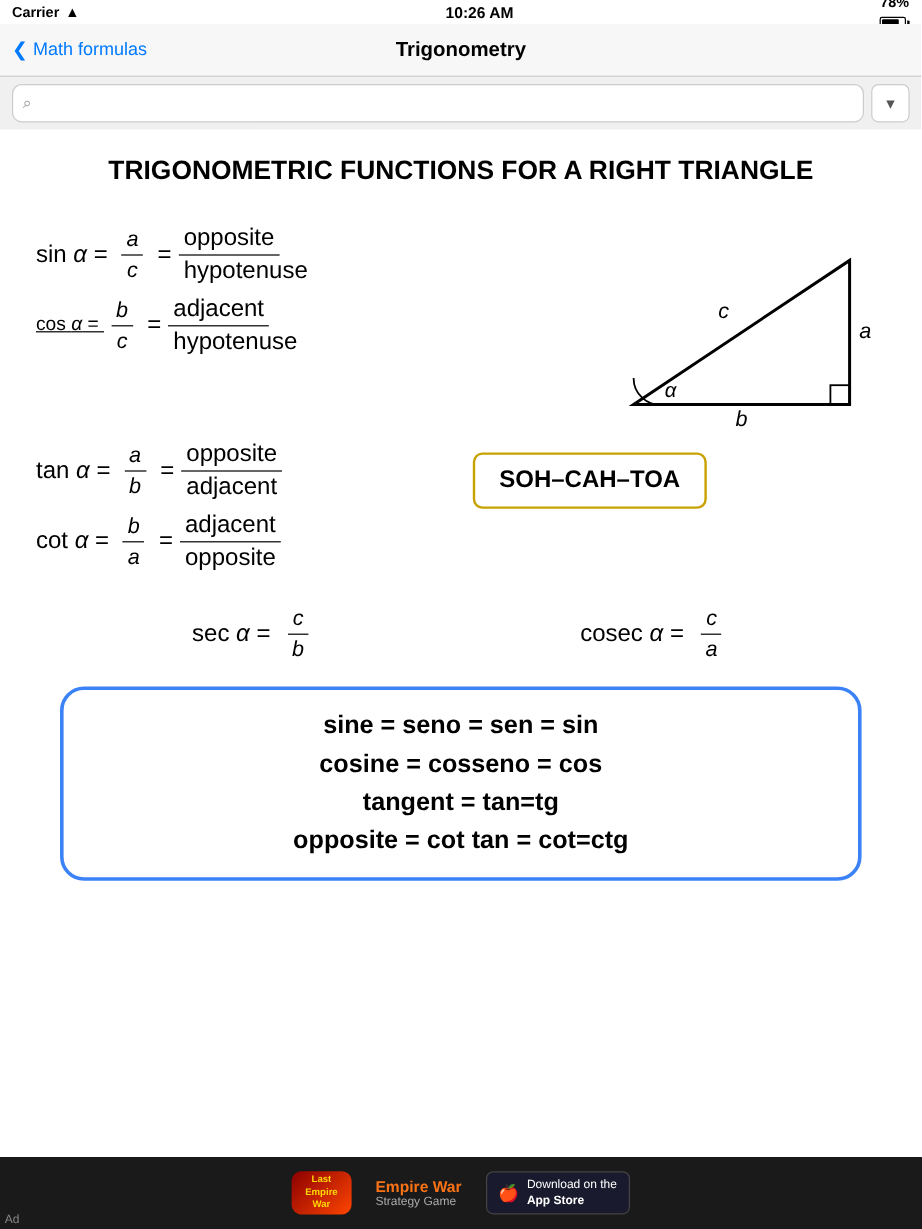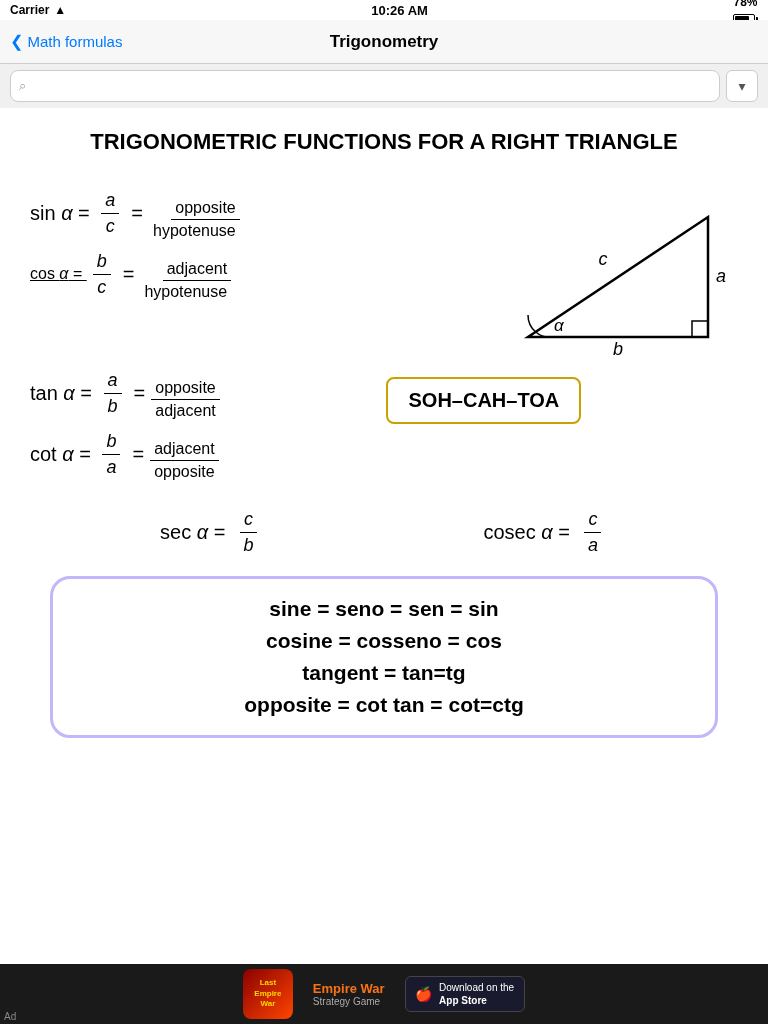--- a/index.html
+++ b/index.html
@@ -142,25 +142,24 @@
       padding: 2px 4px 0 4px;
       font-size: 18px;
     }
     .formula-eq {
       margin: 0 6px;
       font-size: 20px;
     }
     .formula-wordfrac {
       display: inline-flex;
       flex-direction: column;
-      align-items: flex-end;
+      align-items: flex-start;
       vertical-align: middle;
-      font-size: 16px;
+      font-size: 20px;
       font-style: normal;
-      margin-top: 12px;
     }
     .formula-wordfrac .num {
       border-bottom: 1.5px solid #000;
       padding-bottom: 2px;
       padding: 0 4px 2px 4px;
     }
     .formula-wordfrac .den {
       padding-top: 2px;
       padding: 2px 4px 0 4px;
     }
@@ -204,21 +203,21 @@
     }
     .sec-formula, .cosec-formula {
       font-size: 20px;
       display: flex;
       align-items: center;
       gap: 6px;
     }
 
     
     .orange-box {
-      border: 3px solid #c4b5fd;
+      border: 3px solid #3b82f6;
       border-radius: 20px;
       padding: 18px 24px;
       margin: 10px 20px 0 20px;
     }
     .orange-box .equiv-line {
       font-size: 21px;
       font-weight: 700;
       color: #000;
       text-align: center;
       margin-bottom: 8px;
@@ -238,21 +237,21 @@
       justify-content: center;
       overflow: hidden;
     }
     .ad-inner {
       display: flex;
       align-items: center;
       gap: 20px;
     }
     .ad-game-icon {
       width: 50px;
-      height: 50px;
+      height: 36px;
       background: linear-gradient(135deg, #8B0000, #FF4500);
       border-radius: 8px;
       display: flex;
       align-items: center;
       justify-content: center;
       color: #FFD700;
       font-weight: 900;
       font-size: 9px;
       text-align: center;
       line-height: 1.2;

